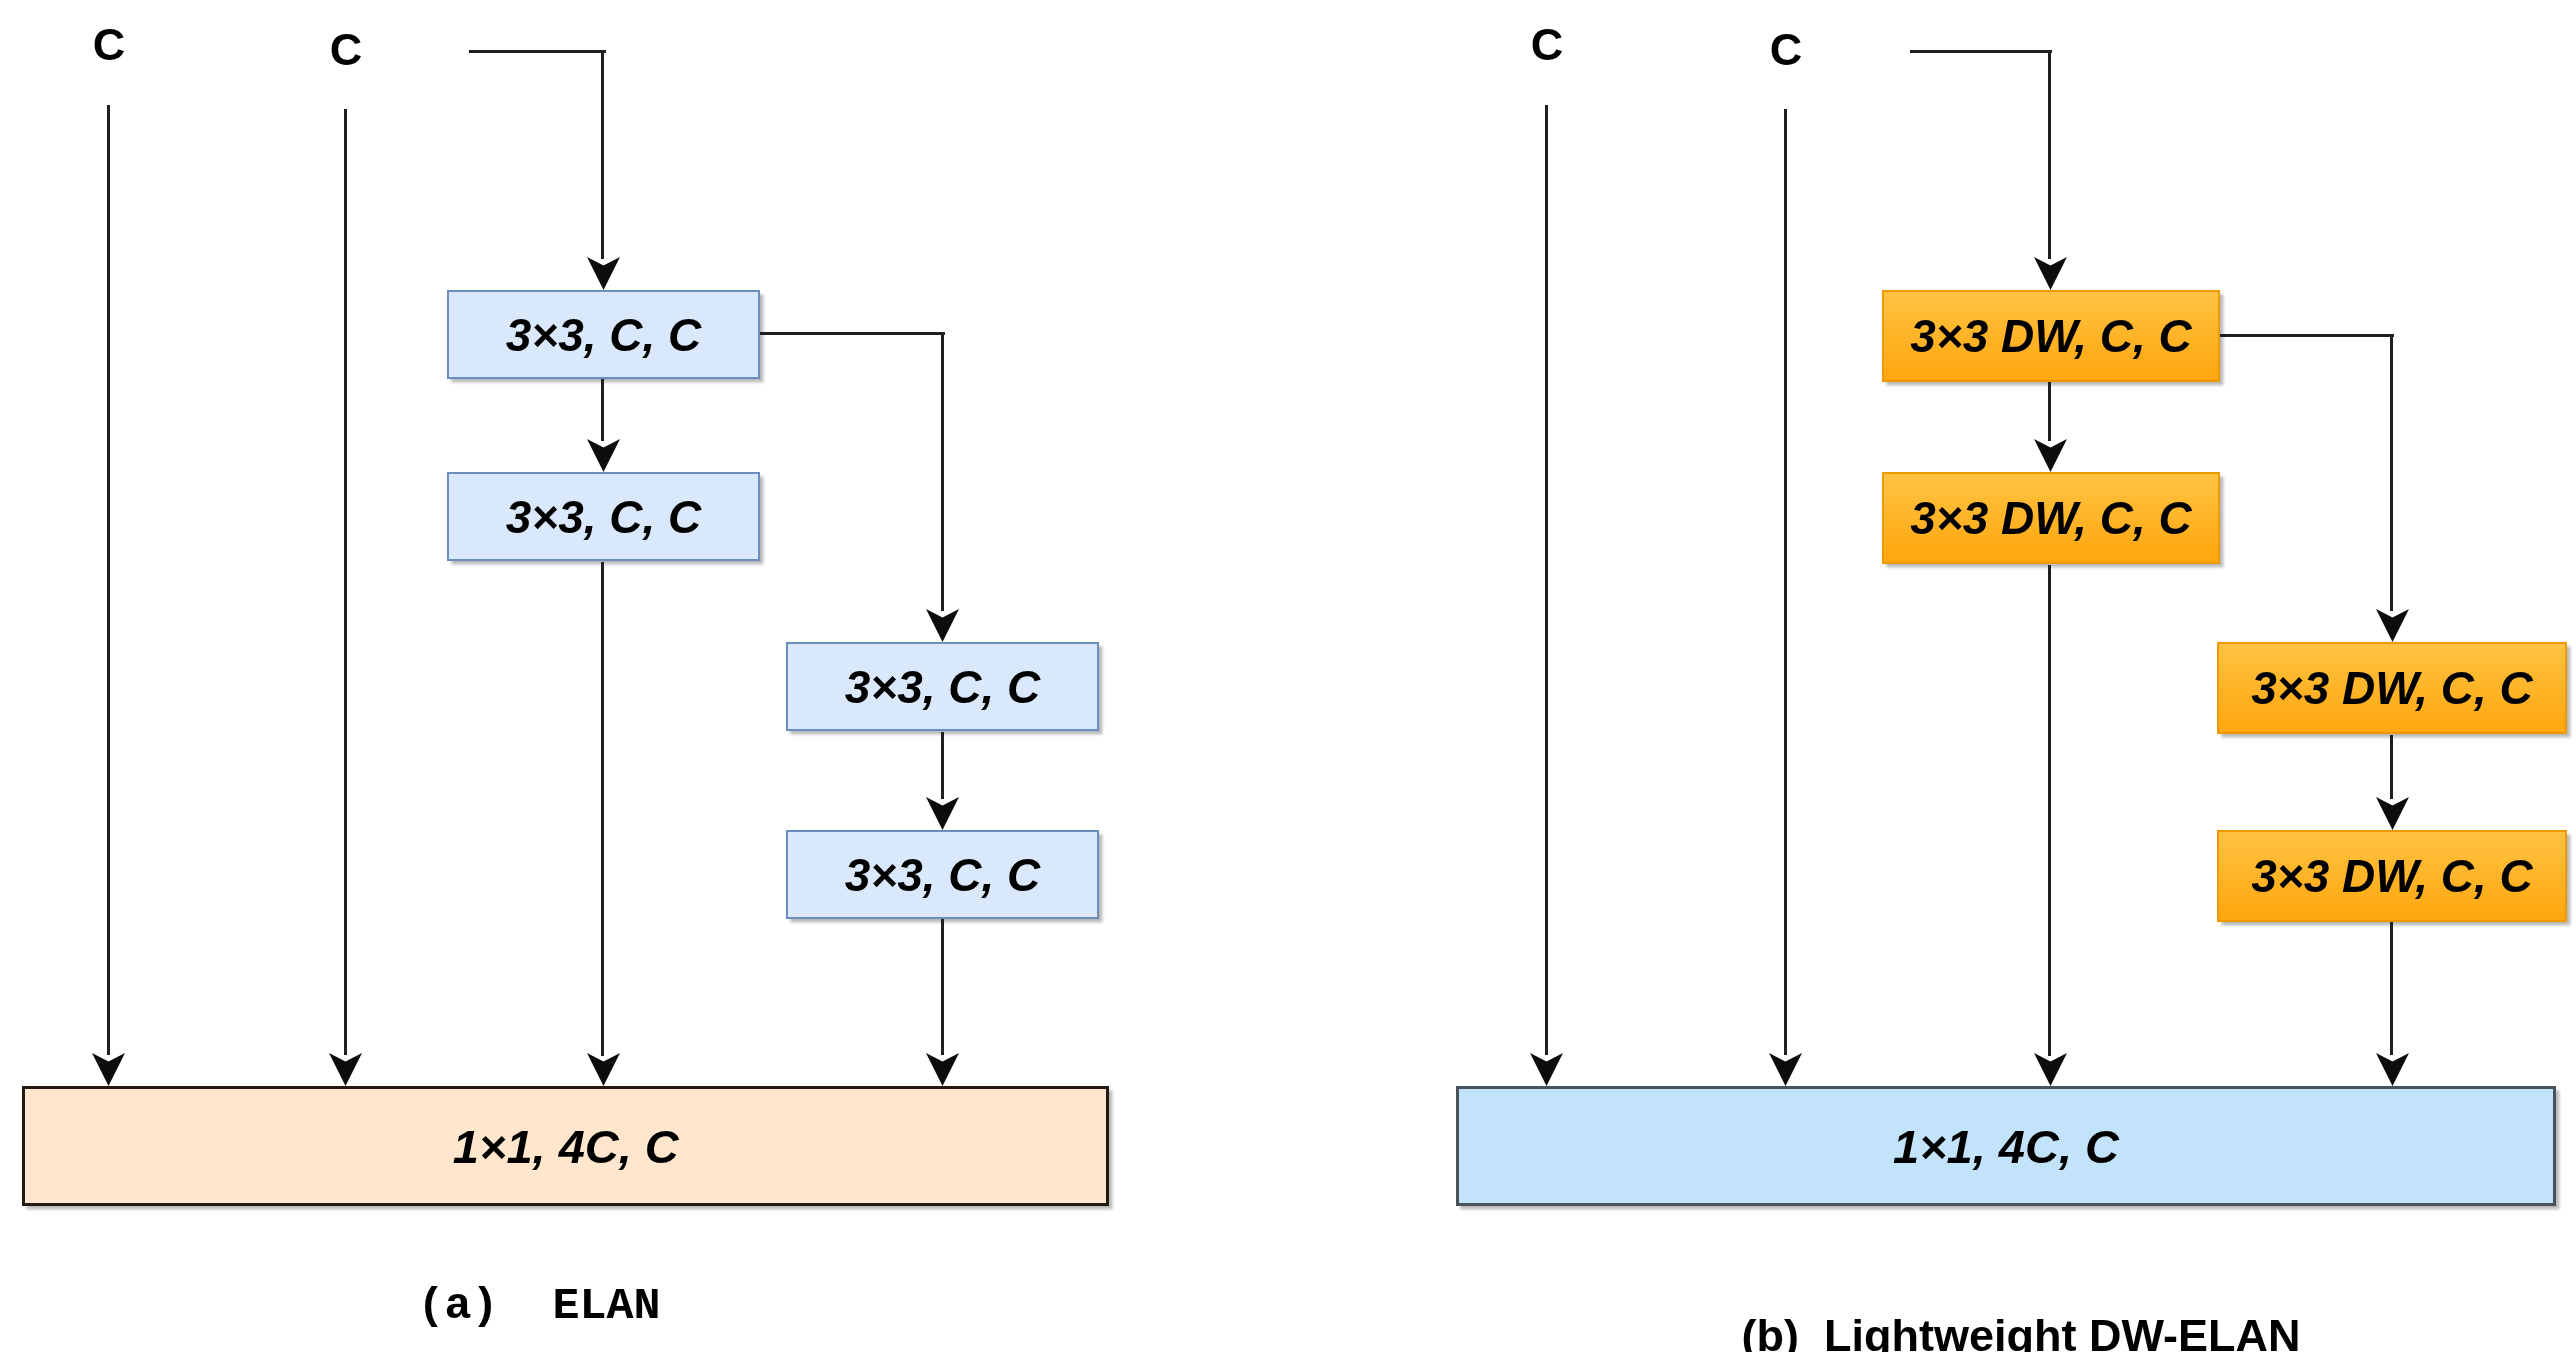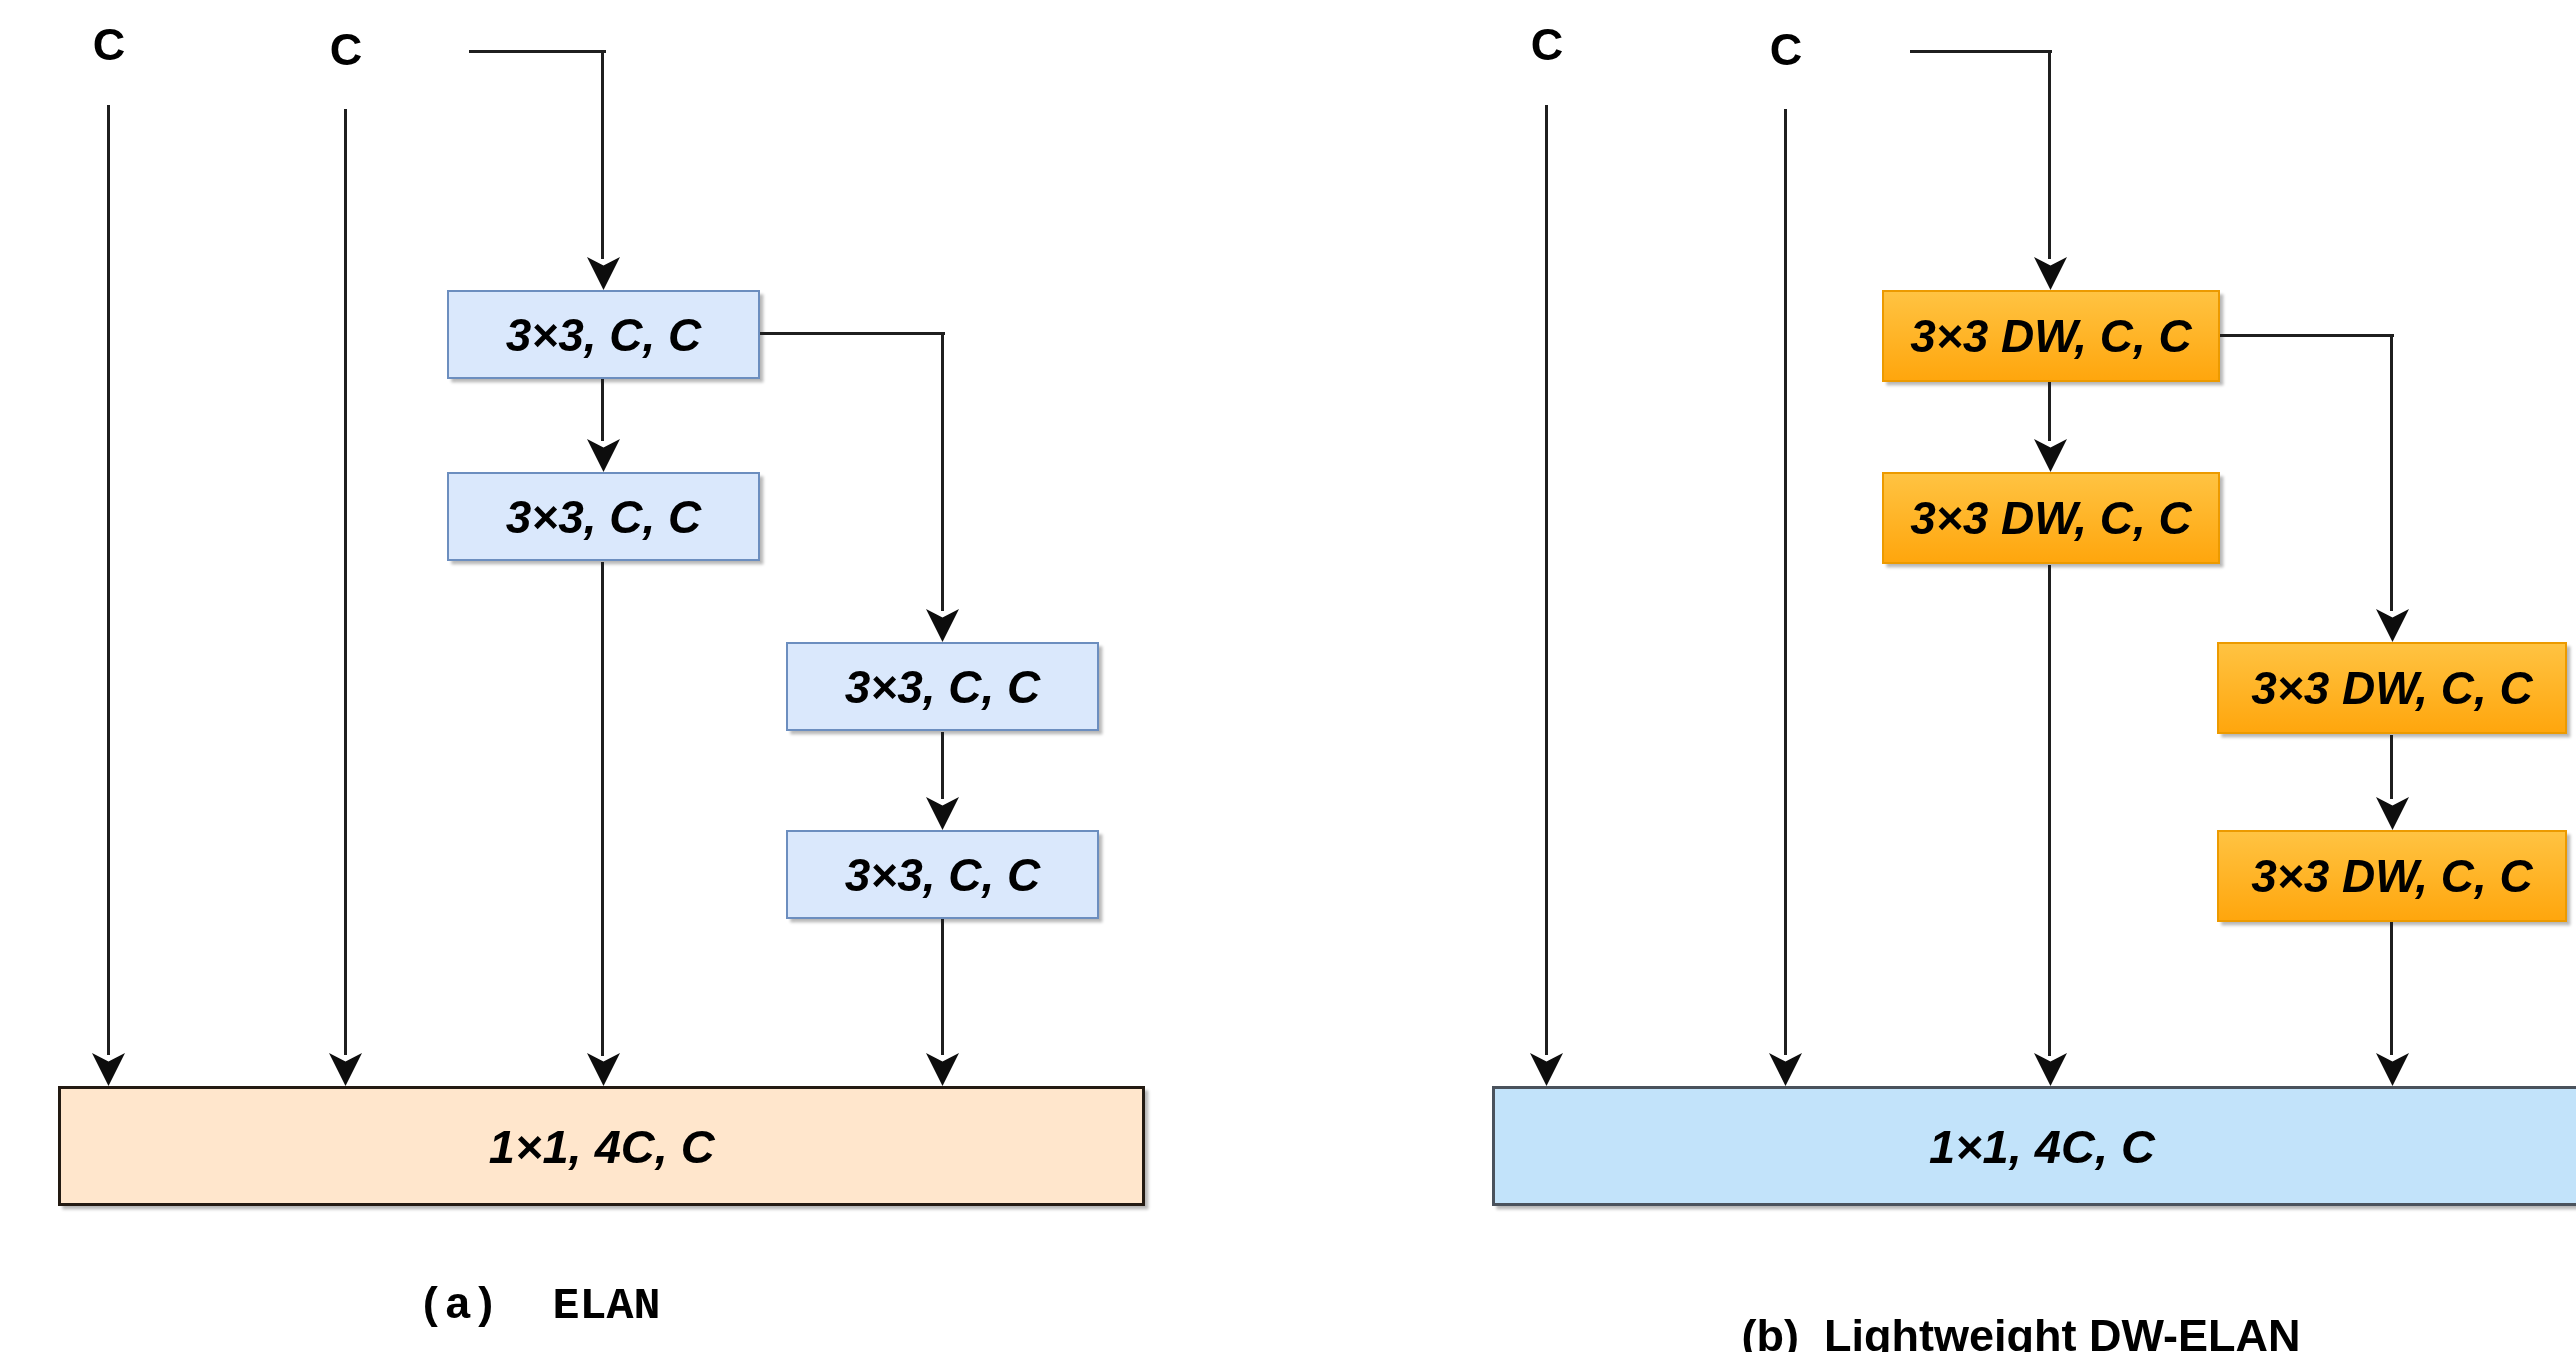--- a/index.html
+++ b/index.html
@@ -9,21 +9,21 @@
   
   .vline { position:absolute; width:2.9px; background:var(--line,#1f1f1f); }
   .hline { position:absolute; height:2.9px; background:var(--line,#1f1f1f); }
   .arr   { position:absolute; width:33px; height:33px; background:var(--arrow,#0d0d0d);
            clip-path:polygon(50% 100%, 0% 0%, 50% 26%, 100% 0%); }
 
   
   .box { position:absolute; display:flex; align-items:center; justify-content:center;
          box-sizing:border-box; font-weight:bold; font-size:46px; color:#000;
          border:2.9px solid #888; box-shadow:3.9px 3.9px 2.9px rgba(0,0,0,0.28); white-space:pre;font-style:italic; }
-  .outbox { font-size:47px; border-width:3.9px;margin-left:36px; }
+  .outbox { font-size:47px; border-width:3.9px; }
 
   .clabel { position:absolute; transform:translateX(-50%); font-weight:bold;
             font-size:45px; color:#000; }
   .caption { position:absolute; transform:translateX(-50%); font-weight:bold;
              font-size:45px; color:#000; white-space:pre; }
 </style>
 </head>
 <body style="background: rgb(255, 255, 255);">
 
 <div class="canvas">

